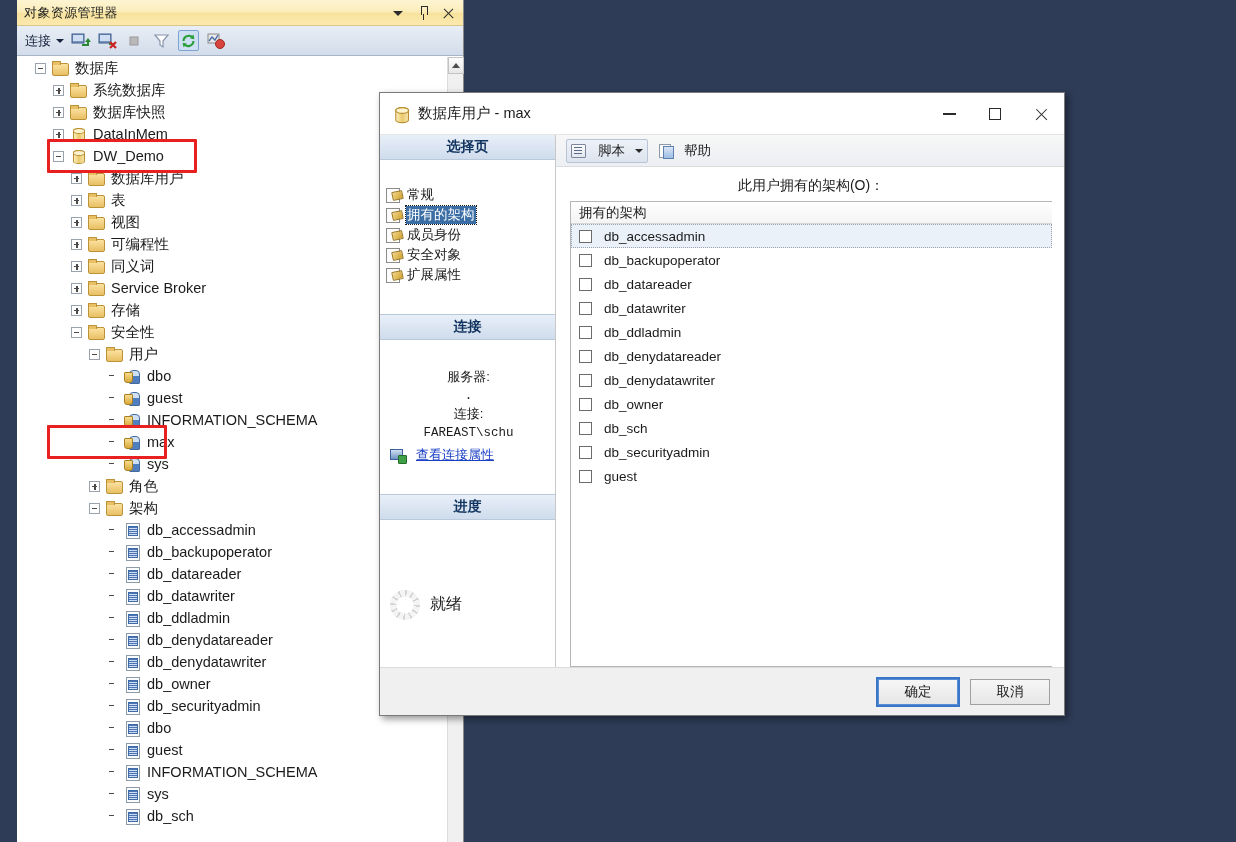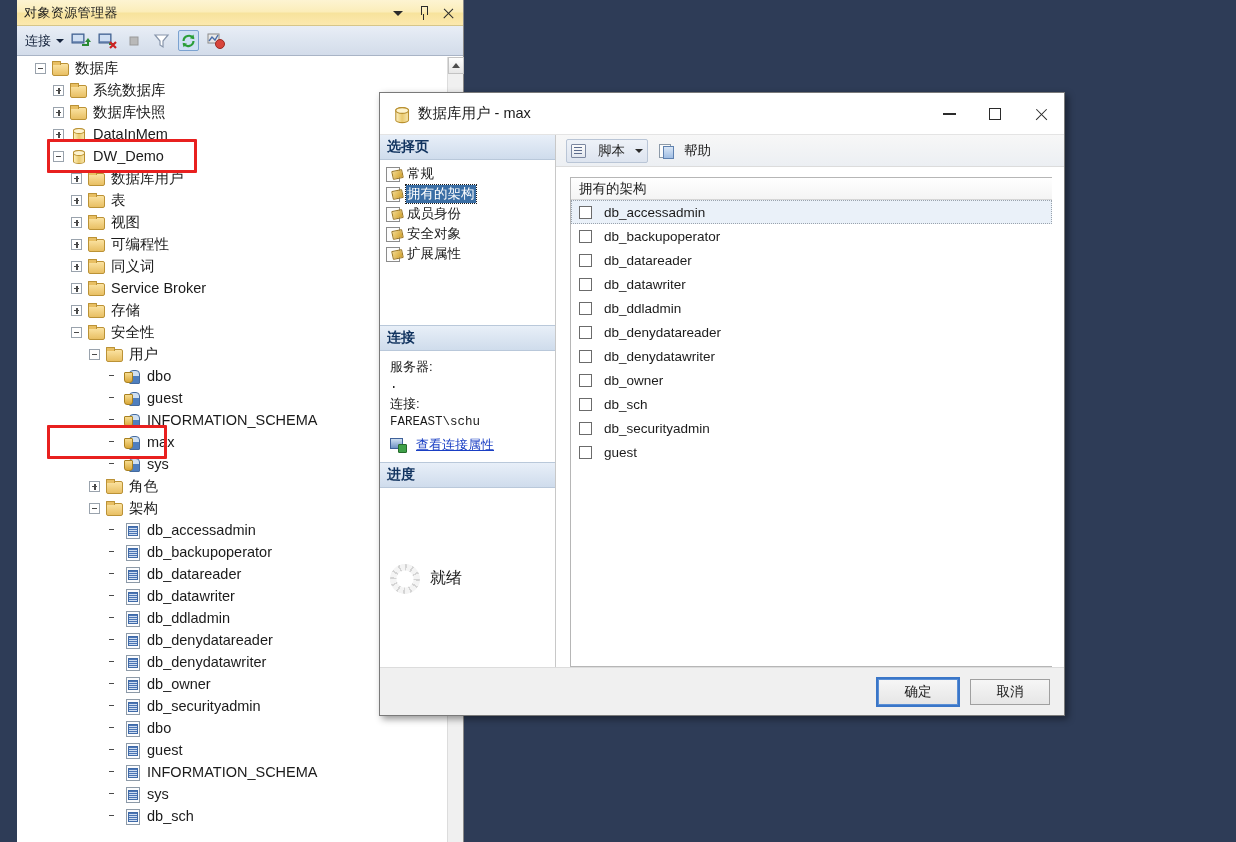--- a/index.html
+++ b/index.html
@@ -121,39 +121,39 @@
   }
 
   .hl-box { position: absolute; border: 3px solid #e8201f; border-radius: 1px; pointer-events: none; }
 
   
   .dlg {
     position: absolute; left: 362px; top: 92px; width: 686px; height: 624px;
     background: #be185d;
     border: 1px solid #7a7a7a;
     box-shadow: 3px 3px 7px rgba(0,0,0,.42);
-    display: flex; flex-direction: column;
+    display: flex; flex-direction: column; text-align: center;
   }
   .dlg-title {
     height: 42px; background: #ffffff; display: flex; align-items: center;
     border-bottom: 1px solid #e4e4e4; position: relative;
   }
   .dlg-title .ico.db { margin-left: 12px; transform: scale(1.15); }
   .dlg-title-text { font-size: 14.5px; color: #1b1b1b; margin-left: 2px; }
   .dlg-wbtns { position:absolute; right:0; top:0; height:42px; display:flex; }
   .wbtn { width: 46px; height: 42px; display:flex; align-items:center; justify-content:center; cursor:default; }
   .wbtn .g-min { width:13px; height:1.3px; background:#2b2b2b; }
   .wbtn .g-max { width:12px; height:12px; border:1.3px solid #2b2b2b; }
   .wbtn .g-cls { position:relative; width:15px; height:15px; }
   .wbtn .g-cls:before,.wbtn .g-cls:after { content:""; position:absolute; left:0; top:7px; width:15px; height:1.3px; background:#2b2b2b; }
   .wbtn .g-cls:before { transform: rotate(45deg); } .wbtn .g-cls:after { transform: rotate(-45deg); }
 
   .dlg-body { flex: 1; display: flex; min-height: 0; }
 
-  .dlg-left { width: 176px; background:#ffffff; border-right:1px solid #c8c8c8; display:flex; flex-direction:column; }
+  .dlg-left { width: 176px; background:#ffffff; border-right:1px solid #c8c8c8; display:flex; flex-direction:column;gap:21px; }
   .sec-head {
     background: linear-gradient(to bottom,#e8eff8,#cfdcec);
     font-size: 14px; font-weight: bold; color:#11335f; padding: 3px 7px;
     border-top:1px solid #b9c8da; border-bottom:1px solid #b9c8da;
   }
   .sec-head.first { border-top:none; }
   .page-list { padding: 4px 0 0 6px; flex: 1; }
   .page-item { display:flex; align-items:center; height:20px; font-size:13.5px; color:#1b1b1b; cursor:default; }
   .page-item.sel .pl-label { background:#3a6ea5; color:#ffffff; outline:1px dotted #1b1b1b; padding:0 1px; }
   .pl-label { padding: 0 1px; }
@@ -562,20 +562,21 @@
             <i class="caret-dn" style="border-left-width:4px;border-right-width:4px;border-top-width:4px;margin-left:6px;"></i>
           </span>
           <span class="tb-item">
             <span class="ico help"></span>
             <span>帮助</span>
           </span>
         </div>
 
         <div class="dlg-content">
           <div class="dlg-content-inner">
+            <div class="field-label">此用户拥有的架构(O)：</div>
             <div class="grid">
               <div class="grid-head">拥有的架构</div>
               <div class="grid-rows" id="grid-rows">
                   <div class="grow sel">
                     <span class="cbx"></span>
                     <span>db_accessadmin</span>
                   </div>
                   <div class="grow">
                     <span class="cbx"></span>
                     <span>db_backupoperator</span>

